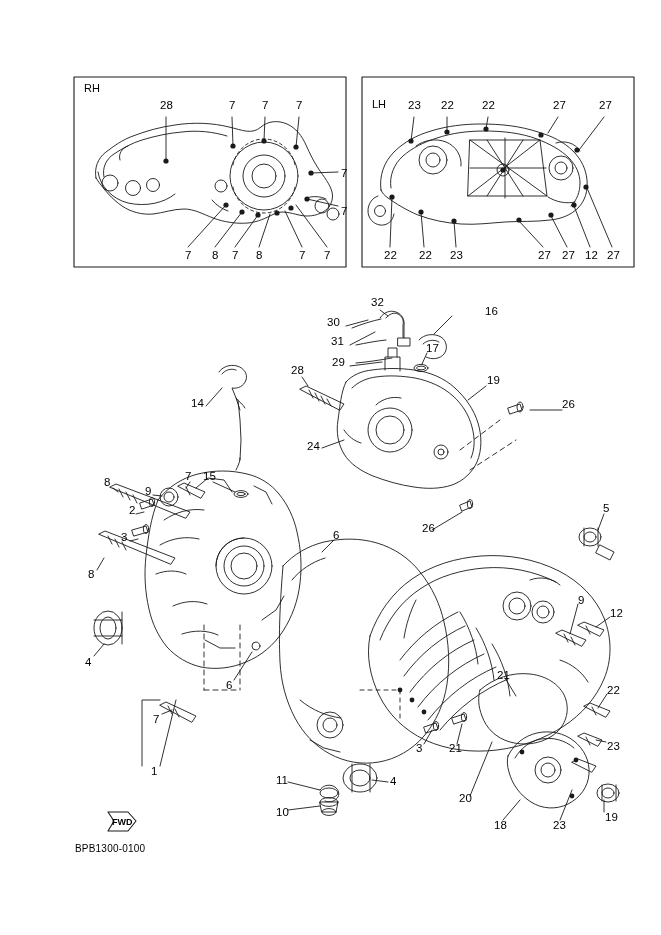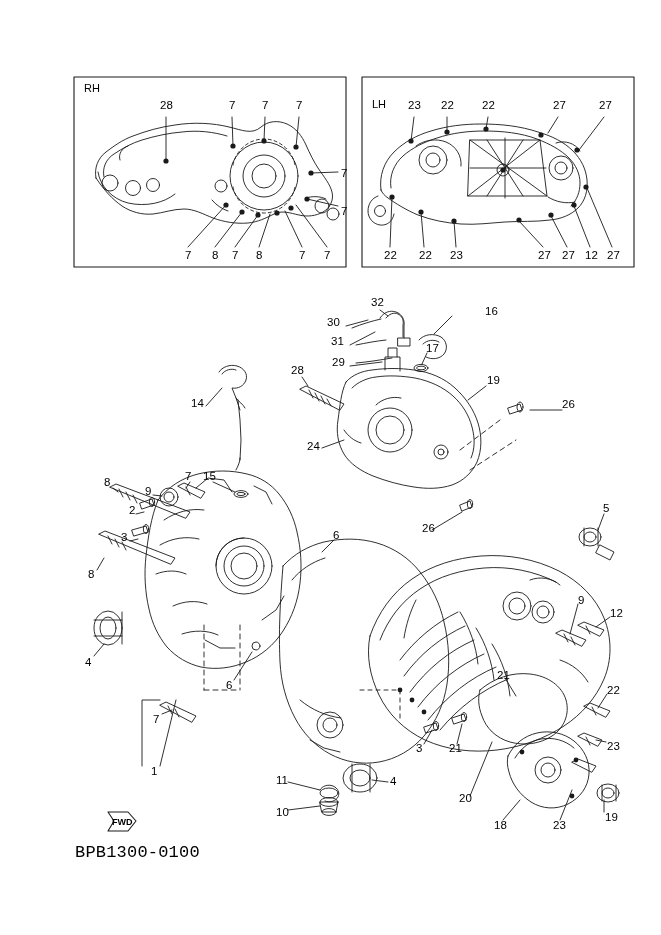--- a/index.html
+++ b/index.html
@@ -36,22 +36,22 @@
     font-family: "Liberation Sans", sans-serif;
   }
   .boxlbl {
     position: absolute;
     font-size: 11px;
     font-family: "Liberation Sans", sans-serif;
     color: #000;
   }
   .partnum {
     position: absolute;
-    font-size: 17px;
-    font-family: Liberation Mono, monospace;
+    font-size: 10px;
+    font-family: Liberation Sans, sans-serif;
     letter-spacing: 0.2px;
     color: #000;
   }
   .fwdtext {
     position: absolute;
     font-size: 9px;
     font-weight: bold;
     font-family: "Liberation Sans", sans-serif;
     color: #000;
   }

